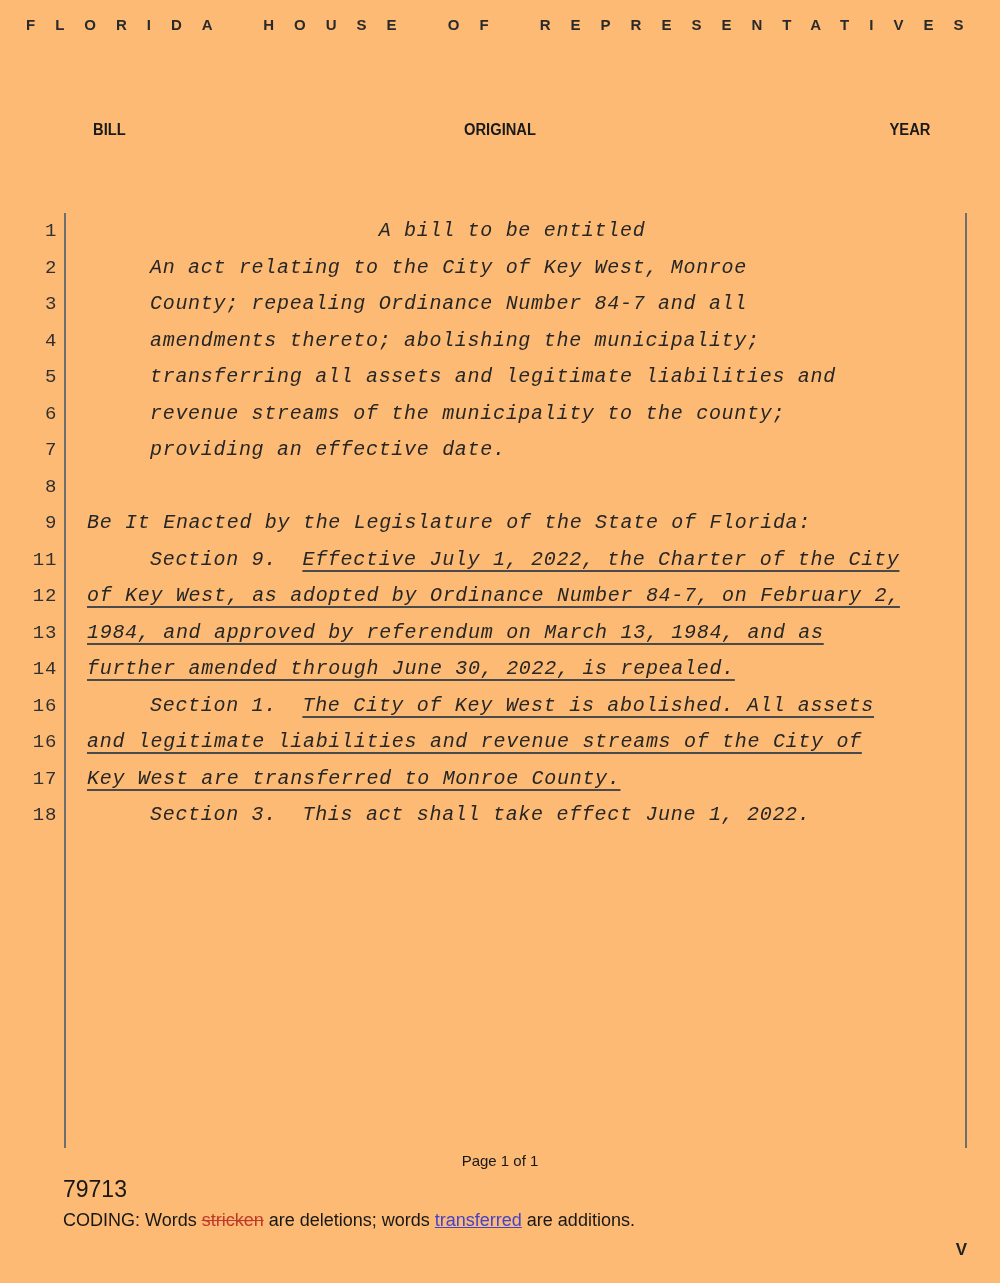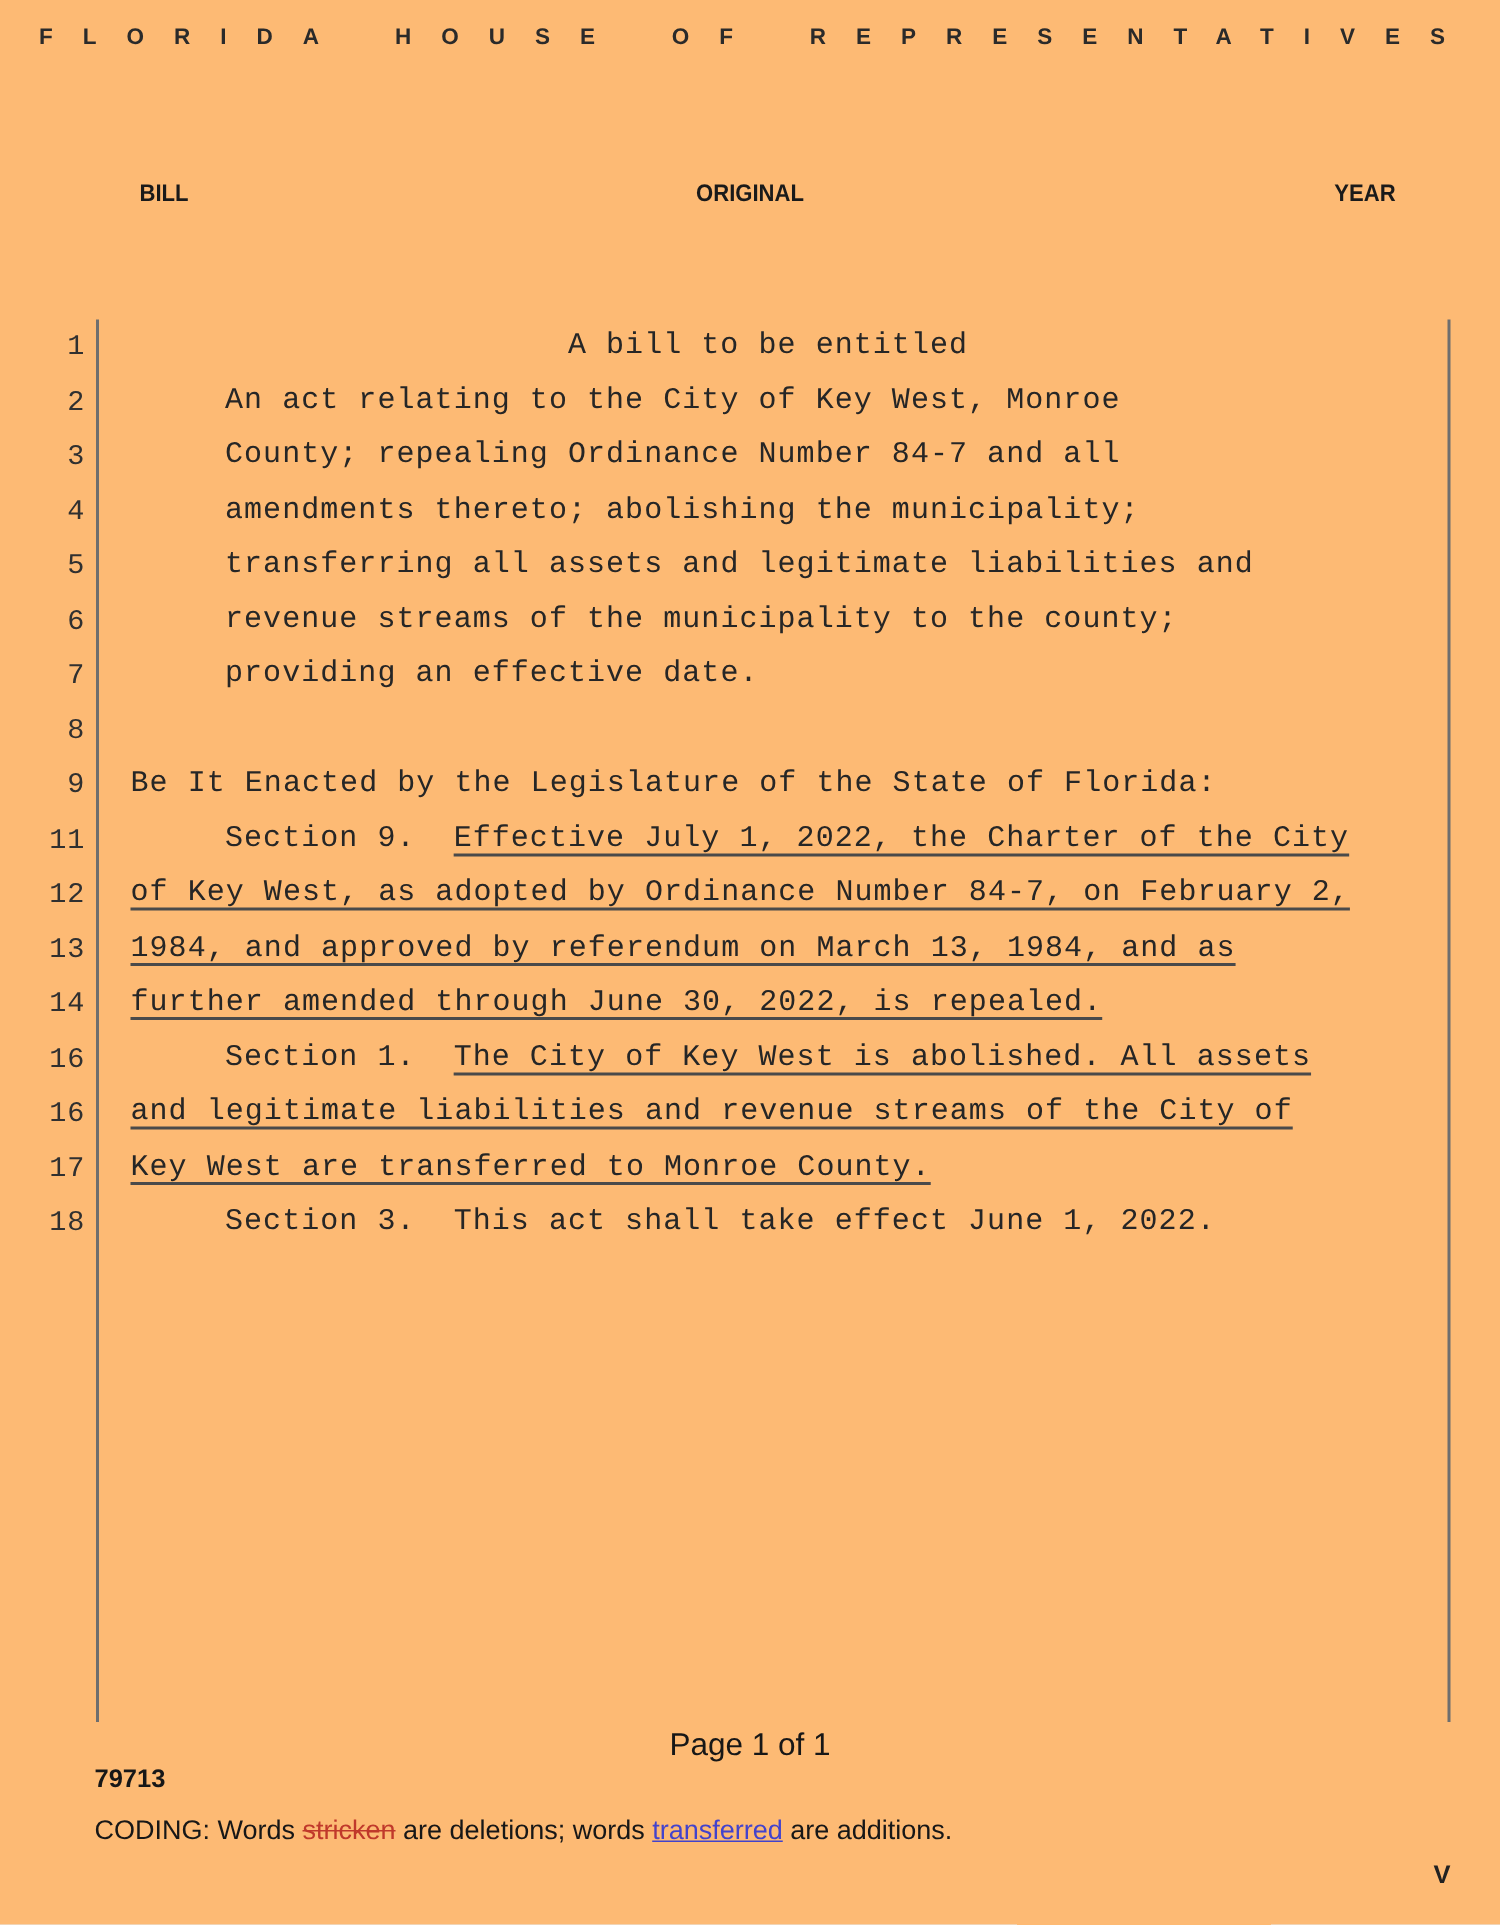--- a/index.html
+++ b/index.html
@@ -68,48 +68,48 @@
     flex: 0 0 57px;
     text-align: right;
     padding-right: 0px;
     font-size: 19px;
     color: #303030;
   }
   .line-text {
     flex: 1;
     white-space: pre;
     margin-left: 2px;
+    font-style: italic;
   }
   .line-text.center { text-align: center; }
   .line-text.indent { padding-left: 91px; }
   .line-text.flush  { padding-left: 28px; }
   .u {
     text-decoration: underline;
     text-underline-offset: 5px;
     text-decoration-thickness: 1.5px;
     text-decoration-color: #4a4a4a;
   }
 
   
   .page-indicator {
     position: absolute;
     top: 1152px;
     left: 0;
     width: 1000px;
     text-align: center;
-    font-size: 21px;
+    font-size: 15px;
     color: #171717;
   }
   .doc-number {
     position: absolute;
     top: 1176px;
     left: 63px;
-    font-size: 17px;
+    font-size: 23px;
     color: #171717;
-    font-weight: bold;
   }
   .coding-line {
     position: absolute;
     top: 1210px;
     left: 63px;
     font-size: 18px;
     color: #171717;
   }
   .coding-line .stricken {
     color: var(--stricken, #c0392b);

